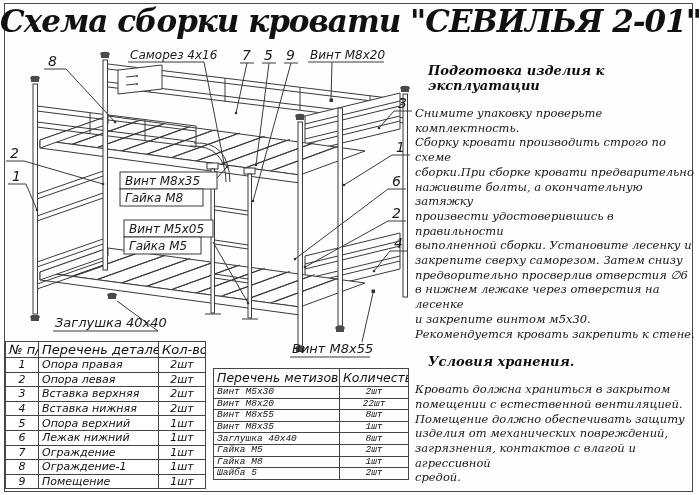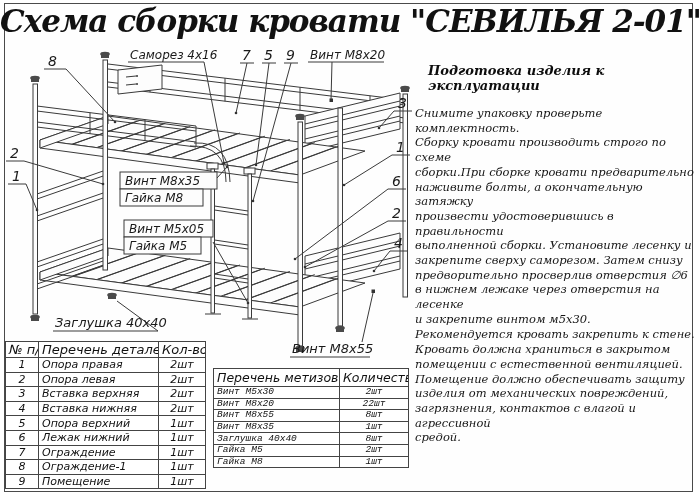--- a/index.html
+++ b/index.html
@@ -302,20 +302,24 @@
         <td>Гайка М5</td>
         <td class="c-qty">2шт</td>
       </tr>
 
       <tr>
         <td>Гайка М8</td>
         <td class="c-qty">1шт</td>
       </tr>
 
 
+      <tr>
+        <td>Шайба 5</td>
+        <td class="c-qty">2шт</td>
+      </tr>
     </tbody>
 </table>
 
 <div class="instr">
 
     <section>
       <h3>Подготовка изделия к эксплуатации</h3>
       <p>Снимите упаковку проверьте комплектность.
 Сборку кровати производить строго по схеме
 сборки.При сборке кровати  предварительно
@@ -324,20 +328,21 @@
 выполненной сборки. Установите лесенку и
 закрепите сверху саморезом. Затем снизу
 предворительно просверлив отверстия ∅6
 в нижнем лежаке через отверстия на лесенке
 и закрепите винтом м5х30.
 Рекомендуется кровать закрепить к стене.</p>
     </section>
 
 
     <section>
+      <h3>Условия хранения.</h3>
       <p>Кровать должна храниться в закрытом
 помещении с естественной вентиляцией.
 Помещение должно обеспечивать защиту
 изделия от механических повреждений,
 загрязнения, контактов с влагой и агрессивной
 средой.</p>
     </section>
 
   </div>
 

